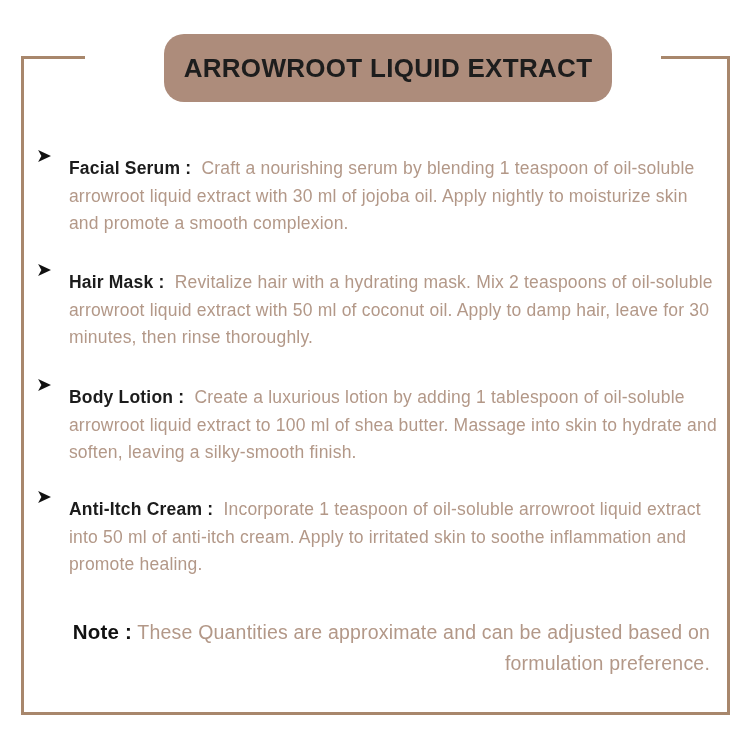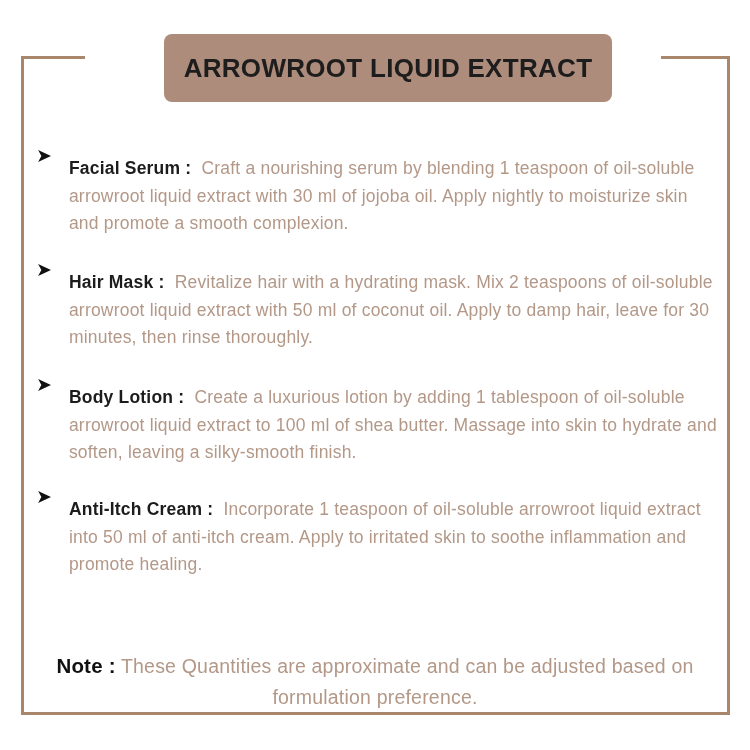--- a/index.html
+++ b/index.html
@@ -19,21 +19,21 @@
   .frame-left      { left: 21px;  top: 56px;  width: 3px;   height: 659px; }
   .frame-right     { left: 727px; top: 56px;  width: 3px;   height: 659px; }
   .frame-bottom    { left: 21px;  top: 712px; width: 709px; height: 3px; }
 
   
   .header-box {
     position: absolute;
     left: 164px; top: 34px;
     width: 448px; height: 68px;
     background: #ad8c7b;
-    border-radius: 8px;
+    border-radius: 20px;
     display: flex;
     flex-direction: column;
     align-items: center;
     justify-content: center;
     text-align: center;
   }
   .header-box .title-line {
     font-size: 26px;
     font-weight: 700;
     color: #1d1d1d;
@@ -70,23 +70,23 @@
   }
   .item-label {
     color: #1c1c1c;
     font-weight: 700;
     letter-spacing: 0.2px;
   }
 
   
   .note {
     position: absolute;
-    left: 40px; top: 650px;
+    left: 40px; top: 616px;
     width: 670px;
-    text-align: center;
+    text-align: right;
     font-size: 19.5px;
     line-height: 31px;
     color: #b39888;
     letter-spacing: 0.2px;
   }
   .note-label {
     color: #111111;
     font-weight: 700;
     font-size: 20.5px;
   }

